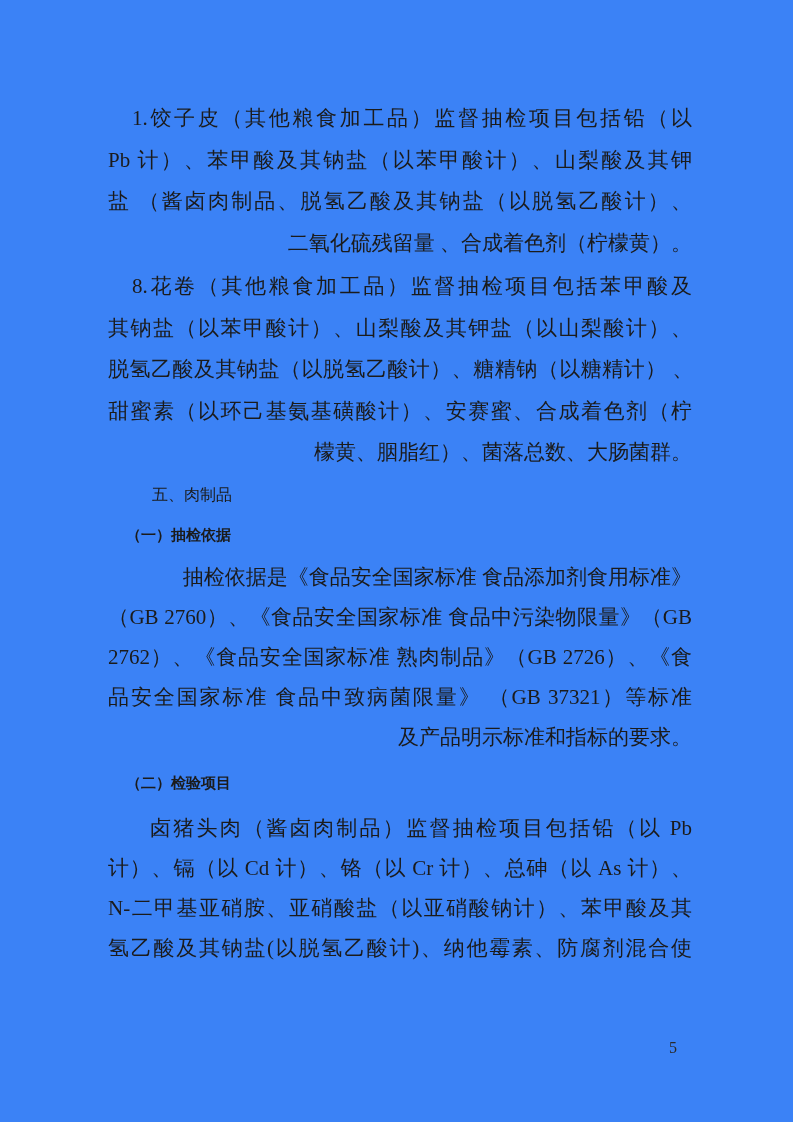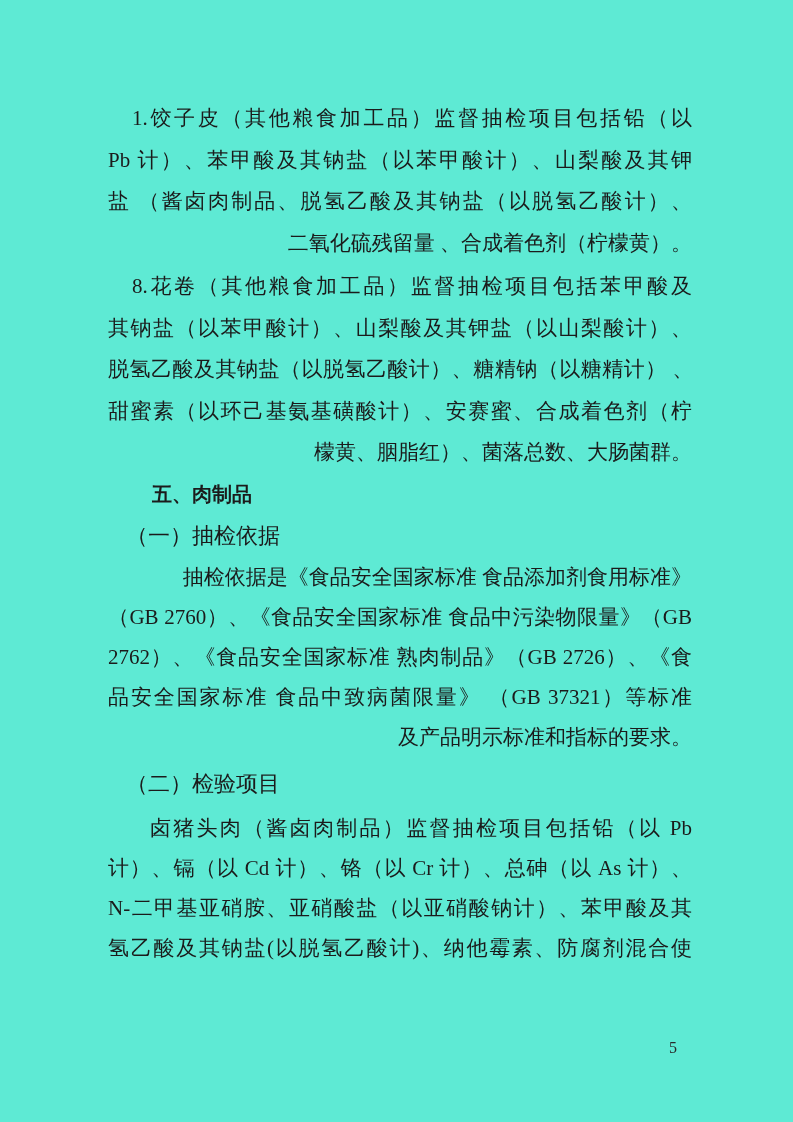--- a/index.html
+++ b/index.html
@@ -1,19 +1,19 @@
 <!DOCTYPE html>
 <html><head>
 <meta charset="utf-8">
 <style>
   html,body { margin:0; padding:0; background:#ffffff; }
   .page {
     position:relative;
     width:793px; height:1122px;
-    background:#5eead4;
+    background:#3b82f6;
     color:#1b1b1b;
     font-family:"Liberation Serif","DejaVu Serif",serif;
     overflow:hidden;
   }
   .doc {
     position:absolute;
     left:108px; top:98px;
     width:584px;
     font-size:21px;
   }
@@ -29,28 +29,28 @@
   }
   .tight { letter-spacing:-1.5px; }
   .ind-24 { padding-left:24px; }
   .ind-42 { padding-left:42px; }
   .blk-p2   { margin-top:2px; }
   .blk-h1   { margin-top:0; }
   .h-sec {
     padding-left:44px;
     line-height:41.5px;
     font-family:"Liberation Sans","DejaVu Sans",sans-serif;
-    font-weight:700;
-    font-size:20px;
+    font-weight:400;
+    font-size:16px;
   }
   .h-sub {
     padding-left:18px;
     line-height:41.5px;
-    font-weight:400;
-    font-size:22px;
+    font-weight:700;
+    font-size:15px;
   }
   .blk-p3 { margin-top:0; }
   .blk-h3 { margin-top:6px; }
   .blk-p4 { margin-top:4px; }
   .pagenum {
     position:absolute;
     left:660px; top:1036px;
     width:26px;
     text-align:center;
     font-size:16px;

